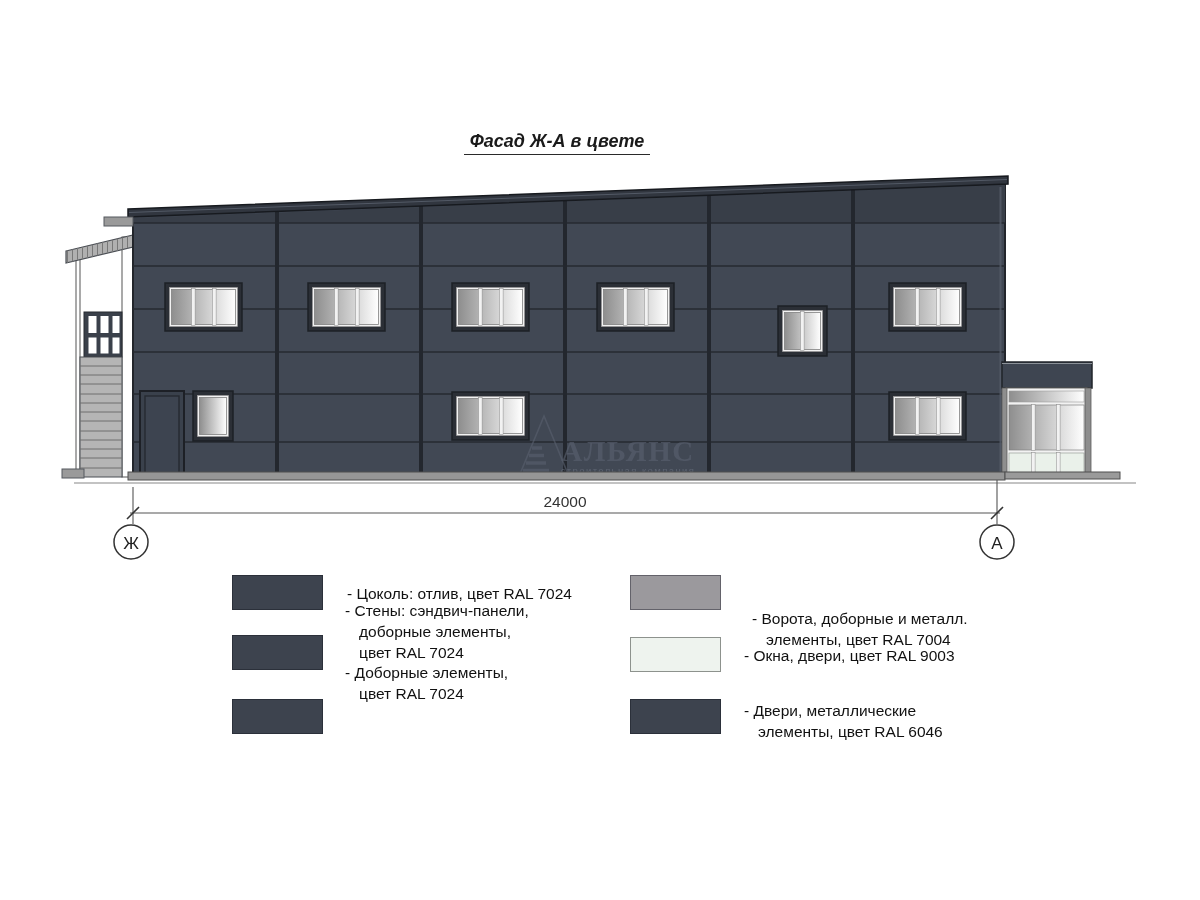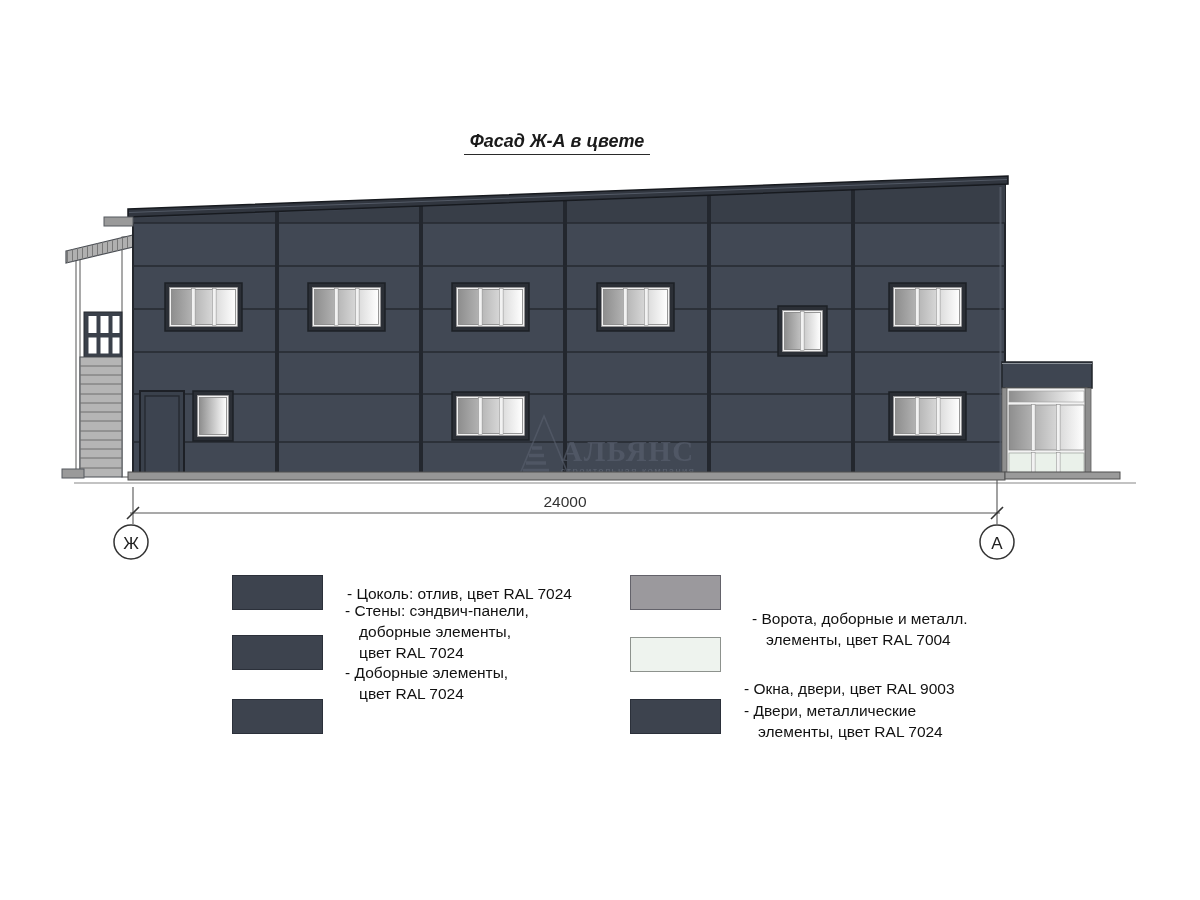--- a/index.html
+++ b/index.html
@@ -207,18 +207,18 @@
 
   <div class="legend-swatch sw-dark" style="left: 232px; top: 699px; background: rgb(61, 67, 78);"></div>
   <div class="legend-label" style="left:345px;top:662px;">- Доборные элементы,
 цвет RAL 7024</div>
 
   <div class="legend-swatch sw-gray" style="left: 630px; top: 575px; background: rgb(155, 153, 157);"></div>
   <div class="legend-label" style="left:744px;top:608px;margin-left:8px;">- Ворота, доборные и металл.
 элементы, цвет RAL 7004</div>
 
   <div class="legend-swatch sw-light" style="left: 630px; top: 637px; background: rgb(238, 243, 238);"></div>
-  <div class="legend-label" style="left:744px;top:678px;">- Окна, двери, цвет RAL 9003</div>
+  <div class="legend-label" style="left:744px;top:645px;">- Окна, двери, цвет RAL 9003</div>
 
   <div class="legend-swatch sw-dark" style="left: 630px; top: 699px; background: rgb(61, 67, 78);"></div>
   <div class="legend-label" style="left:744px;top:700px;">- Двери, металлические
-элементы, цвет RAL 7024</div>
+элементы, цвет RAL 6046</div>
 </div>
 
 </body></html>

